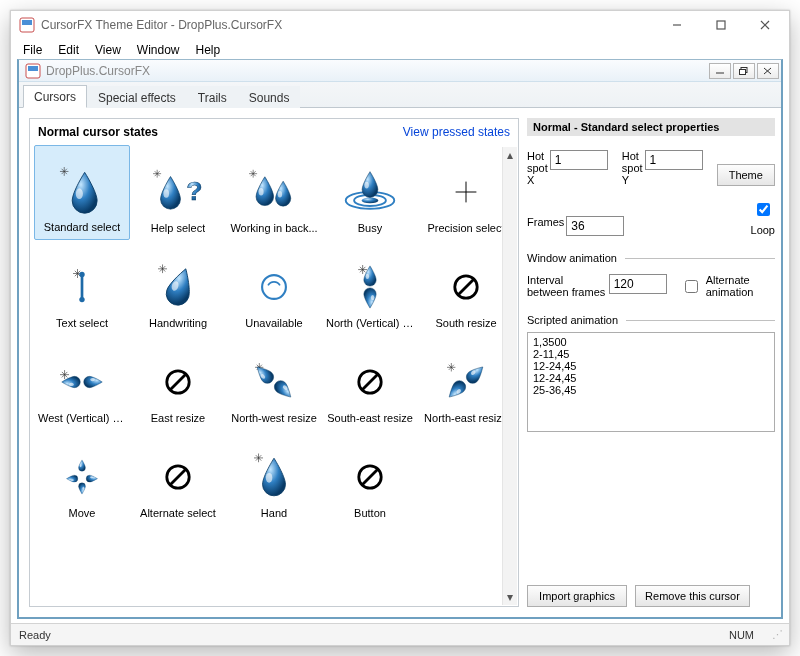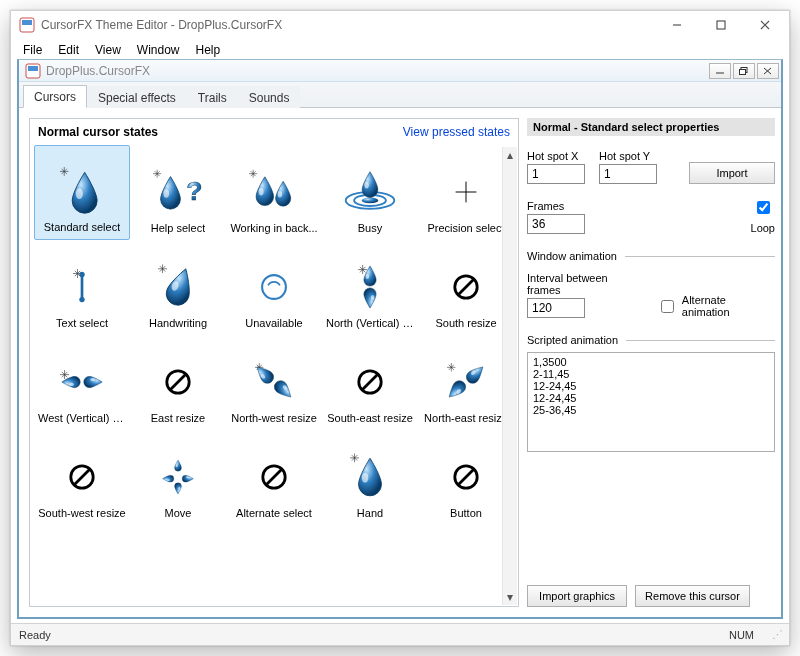--- a/index.html
+++ b/index.html
@@ -163,21 +163,21 @@
     gap:6px;
     font-size:11px;
   }
   .prop-title {
     background:#e3e3e3;
     font-weight:bold;
     font-size:11px;
     padding:3px 6px;
   }
   .row { display:flex; gap:14px; align-items:flex-end; margin-top:8px;}
-  .field { display:flex; flex-direction:column; gap:2px;}
+  .field { display:flex; flex-direction:row; gap:2px;}
   .field label { font-size:11px;}
   input.tb {
     border:1px solid #8a8a8a;
     height:20px;
     padding:0 4px;
     width:58px;
     font-family:inherit;
     font-size:12px;
     background:#fff;
   }
@@ -447,28 +447,20 @@
                   <svg viewBox="0 0 44 44" width="38" height="38">
                     <use href="#sparkle" x="0" y="0" width="10" height="10"></use>
                     <use href="#drop-shape" x="22" y="0" width="22" height="26" transform="rotate(45 33 13)"></use>
                     <use href="#drop-shape" x="0" y="18" width="22" height="26" transform="rotate(-135 11 31)"></use>
                   </svg>
                 </div>
                 <div class="lbl">North-east resize</div>
               </div>
               <div class="cursor-item">
                 <div class="thumb">
-                  <svg viewBox="0 0 40 40" width="32" height="32">
-                    <use href="#forbid-shape"></use>
-                  </svg>
-                </div>
-                <div class="lbl">South-west resize</div>
-              </div>
-              <div class="cursor-item">
-                <div class="thumb">
                   <svg viewBox="0 0 44 44" width="36" height="36">
                     <use href="#drop-shape" x="16" y="0" width="12" height="16"></use>
                     <use href="#drop-shape" x="16" y="28" width="12" height="16" transform="rotate(180 22 36)"></use>
                     <use href="#drop-shape" x="0" y="16" width="12" height="16" transform="rotate(-90 8 22)"></use>
                     <use href="#drop-shape" x="32" y="16" width="12" height="16" transform="rotate(90 36 22)"></use>
                   </svg>
                 </div>
                 <div class="lbl">Move</div>
               </div>
               <div class="cursor-item">
@@ -508,21 +500,21 @@
 
           <div class="row">
             <div class="field">
               <label>Hot spot X</label>
               <input class="tb" value="1" style="">
             </div>
             <div class="field">
               <label>Hot spot Y</label>
               <input class="tb" value="1" style="">
             </div>
-            <button class="btn small" style="margin-left:auto;">Import</button>
+            <button class="btn small" style="margin-left:auto;">Theme</button>
           </div>
 
           <div class="row">
             <div class="field">
               <label>Frames</label>
               <input class="tb" value="36" style="">
             </div>
             <div class="chk" style="margin-left:auto; align-self:flex-end;flex-direction:column;">
               <input type="checkbox" checked="" style="">
               <label>Loop</label>

